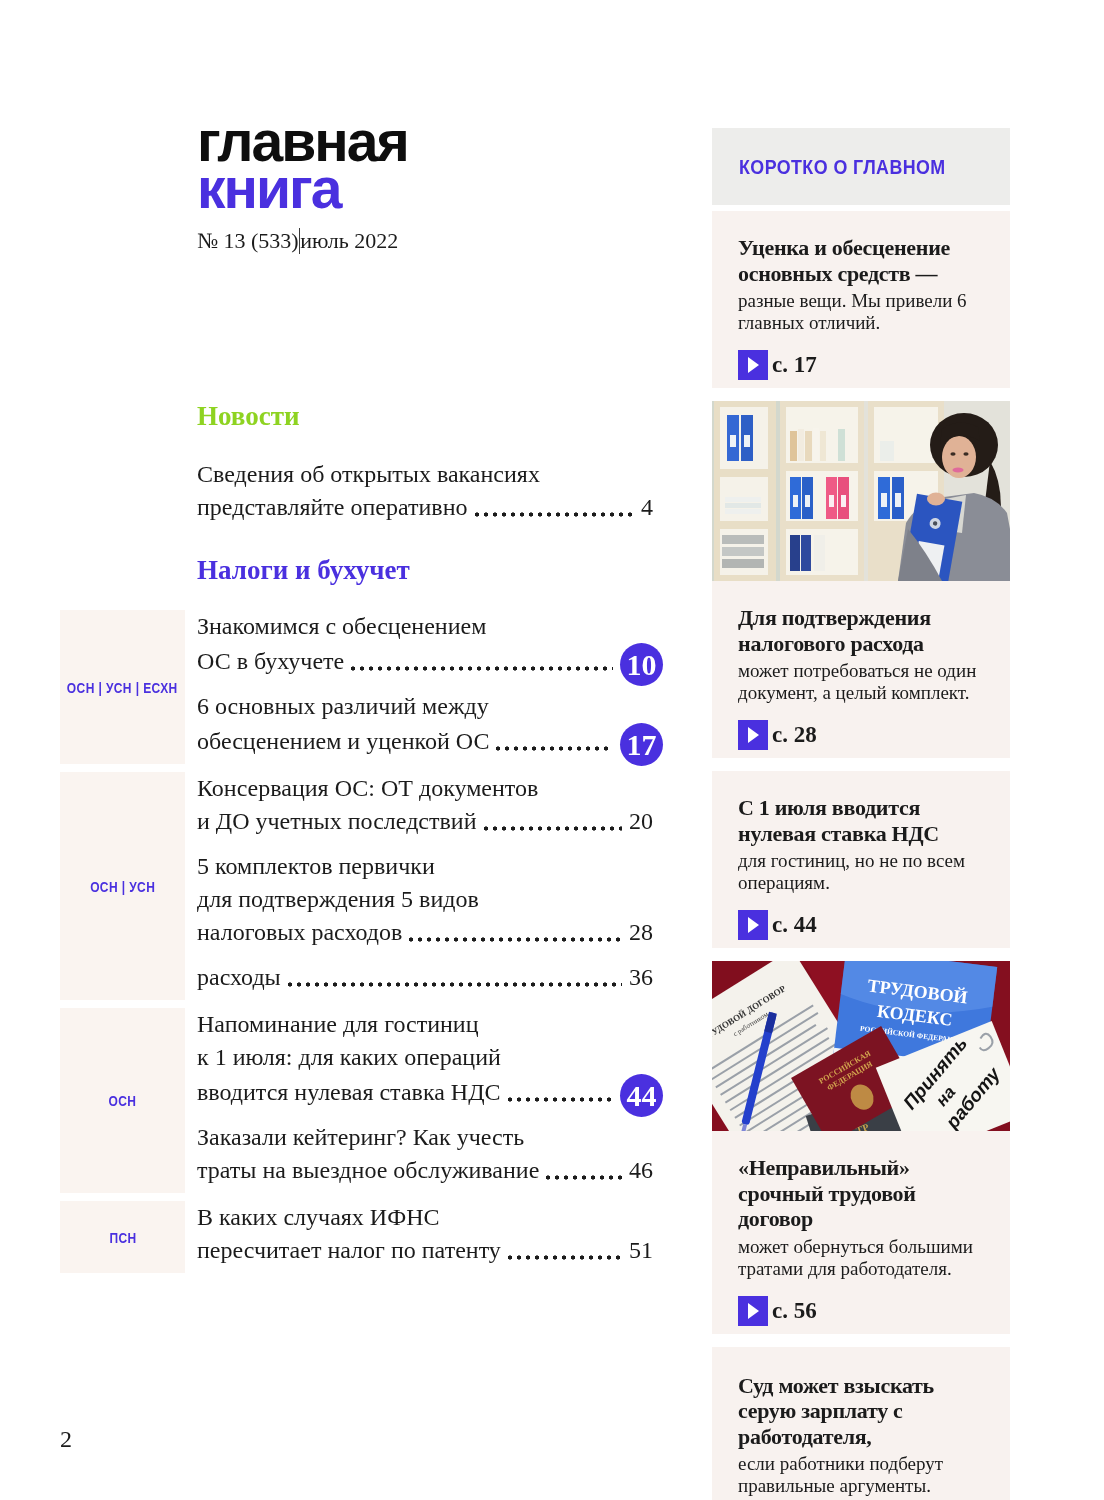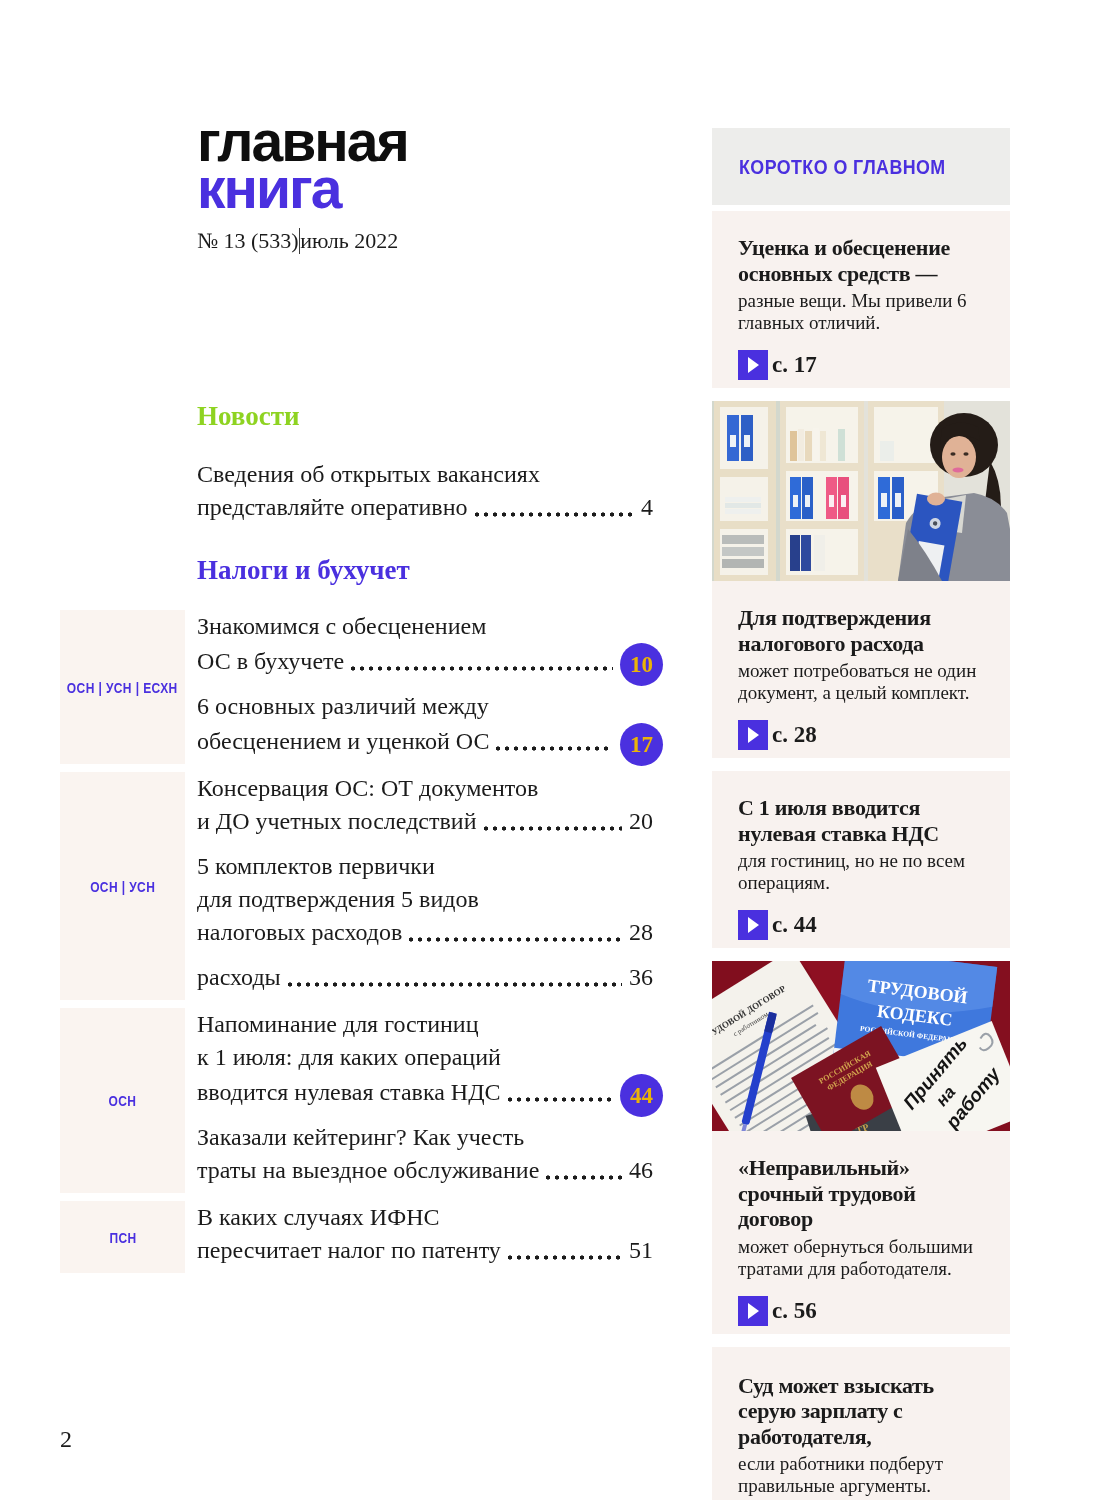--- a/index.html
+++ b/index.html
@@ -21,22 +21,22 @@
   .sec-h.purple{color:#4a30df;}
   .news-item{margin:26px 0 8px 137px;}
   .toc-item{font-size:24px;line-height:33px;margin-bottom:12px;}
   .toc-item:last-child{margin-bottom:0;}
   .toc-line{white-space:nowrap;}
   .lastline{display:flex;align-items:flex-end;}
   .leader{flex:1;height:5px;margin:0 7px 7px 7px;
     background-image:radial-gradient(circle at 2px 2.5px,#1b1b1b 1.9px,rgba(0,0,0,0) 2.3px);
     background-size:9px 5px;background-repeat:repeat-x;background-position:left bottom;}
   .pg{font-size:24px;margin-right:8px;}
-  .pgc{width:43px;height:43px;border-radius:50%;background:#4a30df;color:#eab308;
-    font-weight:bold;font-size:23px;display:flex;align-items:center;justify-content:center;
+  .pgc{width:43px;height:43px;border-radius:50%;background:#4a30df;color:#ffffff;
+    font-weight:bold;font-size:30px;display:flex;align-items:center;justify-content:center;
     margin-bottom:-8px;margin-right:-2px;flex:none;}
   .tax-groups{margin-top:24px;}
   .group{display:flex;margin-bottom:8px;align-items:stretch;}
   .strip{width:125px;margin-right:12px;background:#faf4f0;display:flex;
          align-items:center;justify-content:center;flex:none;}
   .strip-label{color:#4a30df;font-family:"Liberation Sans", sans-serif;font-weight:bold;
          font-size:15px;white-space:nowrap;transform:scaleX(.8);letter-spacing:.5px;}
   .gitems{flex:1;padding:0 0 6px 0;}
   .news-h{margin-bottom:0;}
   .tax-h{margin-top:30px;}

